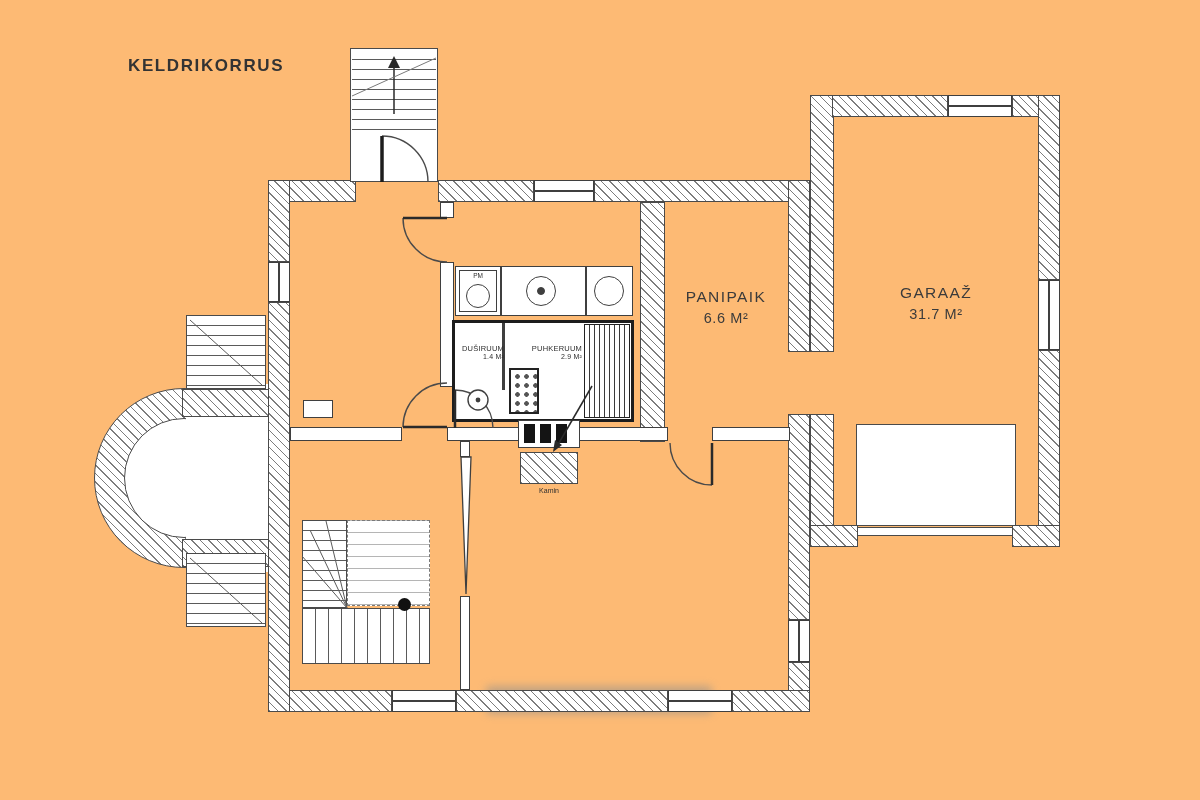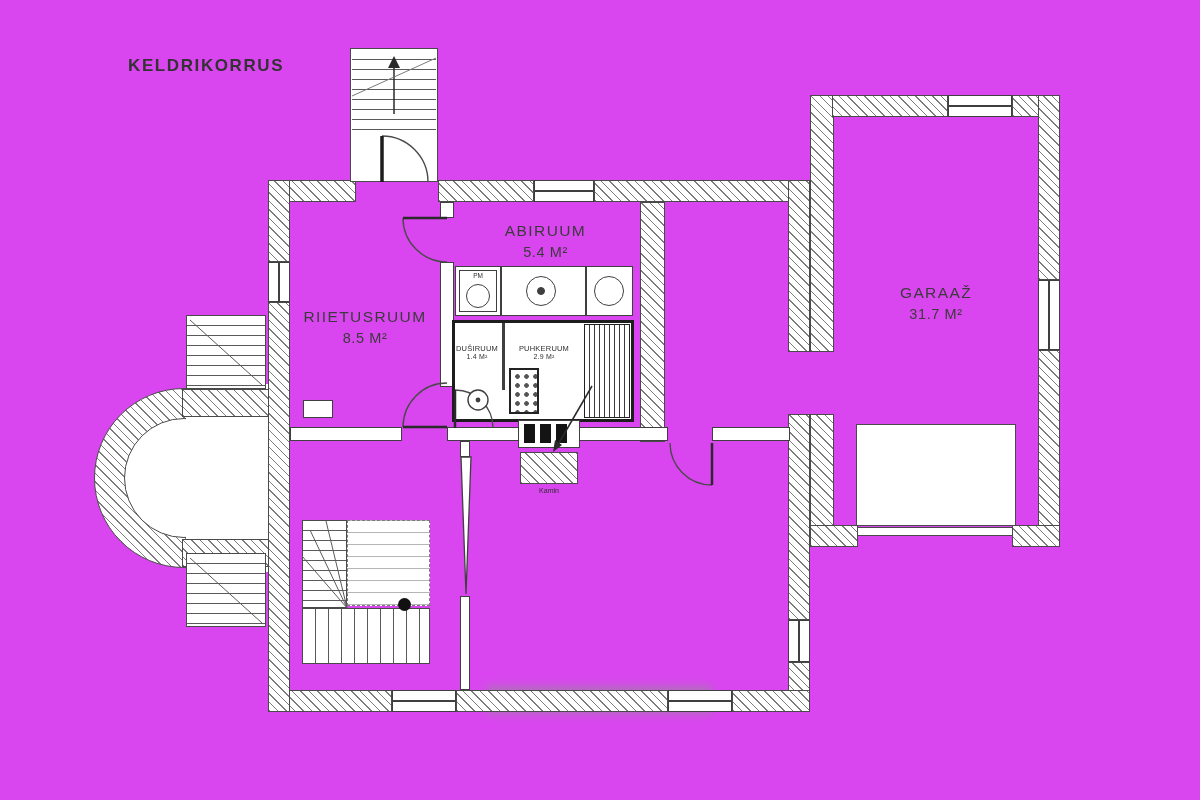--- a/index.html
+++ b/index.html
@@ -1,16 +1,16 @@
 <!DOCTYPE html>
 <html><head>
 <meta charset="utf-8">
 <style>
   html,body{margin:0;padding:0;background:#fff;}
-  .plan{position:relative;width:1200px;height:800px;background:#d946ef;overflow:hidden;
+  .plan{position:relative;width:1200px;height:800px;background:#fdba74;overflow:hidden;
         font-family:"Liberation Sans",sans-serif;color:#3b3b3b;}
   .abs{position:absolute;box-sizing:border-box;}
   
   .wall{position:absolute;box-sizing:border-box;border:1.3px solid #4a4a4a;
         background:repeating-linear-gradient(45deg,#7d7d7d 0 1px,transparent 1px 6px),#fff;}
   
   .iwall{position:absolute;box-sizing:border-box;background:#fff;border:1.4px solid #3f3f3f;}
   .line{position:absolute;background:#3f3f3f;}
   
   .winH{position:absolute;box-sizing:border-box;background:linear-gradient(to bottom,transparent 44%,#3f3f3f 44%,#3f3f3f 56%,transparent 56%),#fff;border:1.4px solid #3f3f3f;}
@@ -22,21 +22,21 @@
         background:repeating-linear-gradient(to right,transparent 0 12px,#5a5a5a 12px 13px),#fff;}
   .dashedbox{position:absolute;box-sizing:border-box;border:1.4px dashed #7a7a7a;
         background:repeating-linear-gradient(to bottom,transparent 0 11px,#b5b5b5 11px 12px),#fff;}
   .bench{position:absolute;box-sizing:border-box;border:1.5px solid #222;
         background:repeating-linear-gradient(to right,#fff 0 3.5px,#3a3a3a 3.5px 5px);}
   .sauna{position:absolute;box-sizing:border-box;border:3px solid #1d1d1d;background:#fff;}
   .black{position:absolute;background:#141414;}
   .circle{position:absolute;box-sizing:border-box;border:1.4px solid #3f3f3f;border-radius:50%;background:#fff;}
   .room-label{position:absolute;text-align:center;font-size:15.5px;letter-spacing:1.4px;color:#3b3b3b;}
   .room-label .area{display:block;font-size:14.5px;letter-spacing:.6px;margin-top:4px;}
-  .mini-label{position:absolute;text-align:center;font-size:7.5px;letter-spacing:.2px;color:#2e2e2e;line-height:1.25;}
+  .mini-label{position:absolute;text-align:right;font-size:7.5px;letter-spacing:.2px;color:#2e2e2e;line-height:1.25;}
   .mini-label .area{display:block;font-size:7px;}
   .tiny{position:absolute;text-align:center;font-size:6.5px;color:#2e2e2e;}
   .title{position:absolute;left:128px;top:56px;font-size:17px;letter-spacing:1.6px;font-weight:600;color:#333;}
   .watermark{position:absolute;left:486px;top:686px;width:226px;height:28px;background:#8f8f8f;
         opacity:.55;filter:blur(4px);border-radius:4px;}
   svg.overlay{position:absolute;left:0;top:0;pointer-events:none;}
 </style>
 </head>
 <body>
 
@@ -167,26 +167,22 @@
     <circle cx="478" cy="400" r="2.4" fill="#3f3f3f"></circle>
 
     <line x1="347" y1="608" x2="302" y2="556" stroke="#5a5a5a" stroke-width="1"></line>
     <line x1="347" y1="608" x2="310" y2="530" stroke="#5a5a5a" stroke-width="1"></line>
     <line x1="347" y1="608" x2="326" y2="521" stroke="#5a5a5a" stroke-width="1"></line>
 
     <line x1="190" y1="320" x2="262" y2="385" stroke="#5a5a5a" stroke-width="1"></line>
     <line x1="190" y1="558" x2="262" y2="623" stroke="#5a5a5a" stroke-width="1"></line>
   </svg>
 
-  <div class="room-label" style="left:285px;top:308px;width:160px;">
-    <span>RIIETUSRUUM</span>
-    <span class="area">8.5 M²</span>
-  </div>
-  <div class="room-label" style="left:468px;top:222px;width:155px;">
-    <span>ABIRUUM</span>
-    <span class="area">5.4 M²</span>
+  <div class="room-label" style="left:652px;top:288px;width:148px;">
+    <span>PANIPAIK</span>
+    <span class="area">6.6 M²</span>
   </div>
   <div class="room-label" style="left:848px;top:284px;width:176px;">
     <span>GARAAŽ</span>
     <span class="area">31.7 M²</span>
   </div>
 
 </div>
 
 </body></html>

